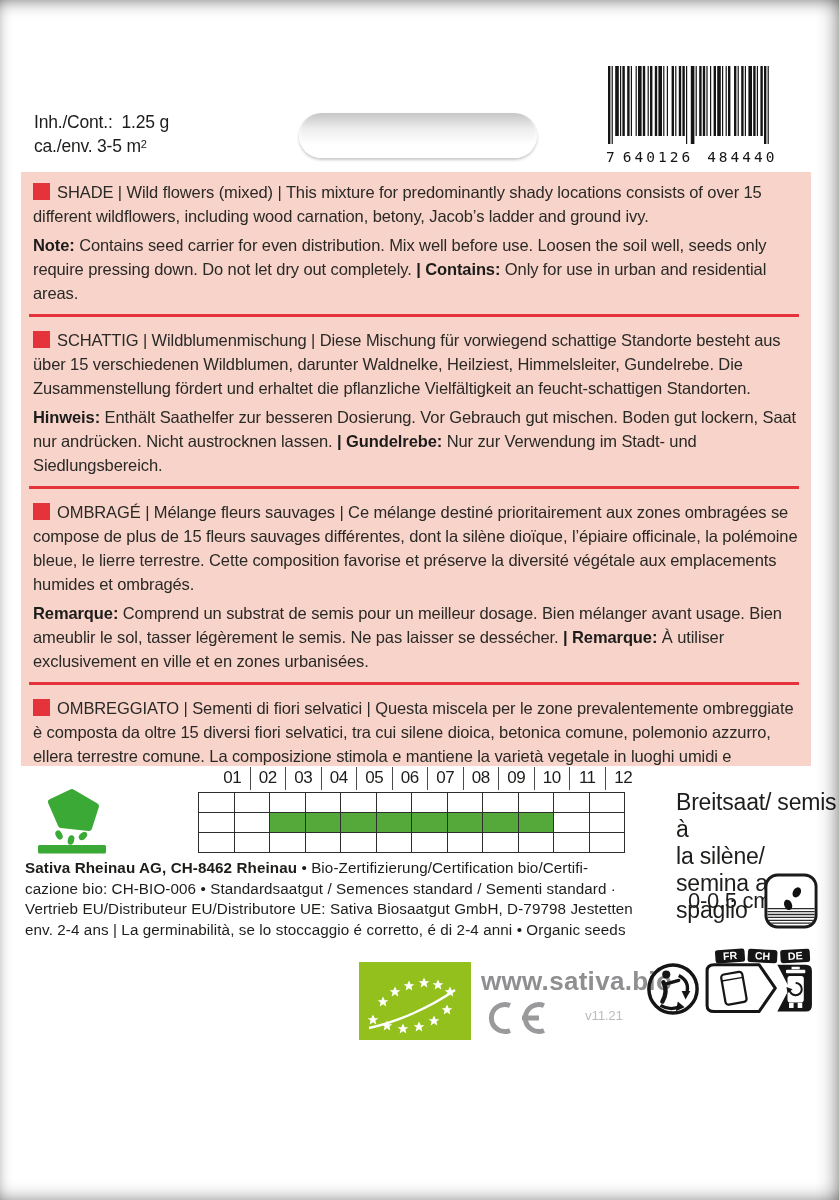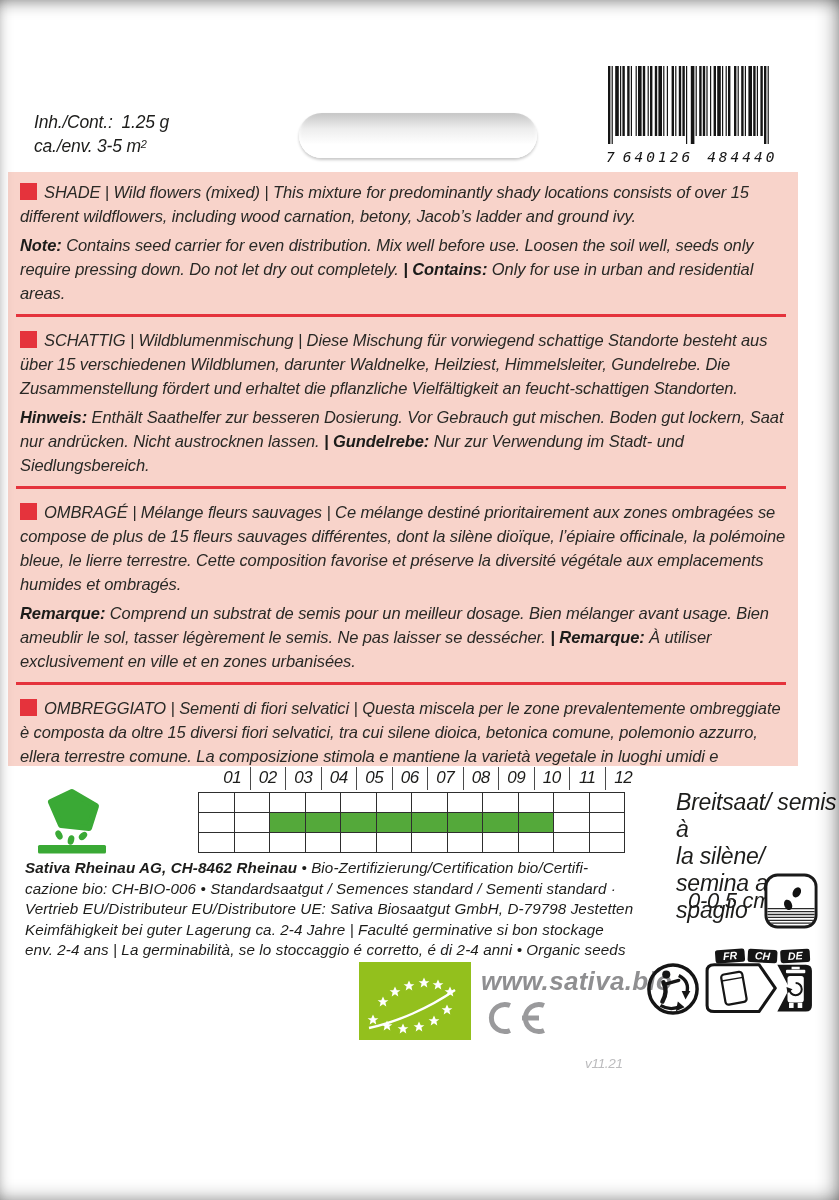--- a/index.html
+++ b/index.html
@@ -1,36 +1,36 @@
 <!DOCTYPE html>
 <html style="--pink: #f8d3ca; --red: #e5333c; --cal-green: #54a93a; --icon-green: #3aa935; --eu-green: #93c01d; --text: #1d1d1b; --gray: #8f8f91; --light-gray: #bcbcbe;"><head>
 <meta charset="utf-8">
 <style>
   html,body{margin:0;padding:0;background:#ffffff;}
   .page{position:relative;width:839px;height:1200px;background:#fff;overflow:hidden;
-        font-family:"Liberation Sans",sans-serif;color:var(--text,#1d1d1b);font-style:italic;}
+        font-family:"Liberation Sans",sans-serif;color:var(--text,#1d1d1b);}
   .page::after{content:"";position:absolute;inset:0;pointer-events:none;
         box-shadow: inset 0 14px 16px -12px rgba(0,0,0,.42),
                     inset -16px 0 20px -14px rgba(0,0,0,.45),
                     inset 0 -14px 18px -13px rgba(0,0,0,.38),
                     inset 12px 0 14px -12px rgba(0,0,0,.22);}
   
   .content-info{position:absolute;left:34px;top:111px;font-size:17.5px;line-height:22px;letter-spacing:-0.2px;}
   .content-info .val{margin-left:9px;}
   .sup{font-size:11px;vertical-align:4px;}
   .hang-hole{position:absolute;left:299px;top:113px;width:238px;height:45px;border-radius:23px;
         background:linear-gradient(180deg,#c6c6c6 0%,#ededed 35%,#ffffff 70%);
         box-shadow:0 2px 3px rgba(0,0,0,.22), inset 0 -3px 4px rgba(255,255,255,.9);}
   .barcode{position:absolute;left:606px;top:66px;width:176px;}
   .bc-digits{display:flex;align-items:flex-start;margin-top:1px;
         font-family:"DejaVu Sans Mono",monospace;font-size:14.5px;color:#141414;}
   .bc-digits .lead{margin-right:8px;}
   .bc-digits .grp{letter-spacing:3px;margin-right:14px;}
   
-  .panel{position:absolute;left:8px;top:172px;width:790px;height:594px;
+  .panel{position:absolute;left:21px;top:172px;width:790px;height:594px;
         background:var(--pink,#f8d3ca);overflow:hidden;}
   .blk{padding:8px 10px 6px 12px;font-size:16.5px;line-height:24px;color:#292926;letter-spacing:-0.1px;}
   .blk p{margin:0;}
   .blk p + p{margin-top:5px;}
   .marker{display:inline-block;width:17px;height:17px;background:var(--red,#e5333c);
         margin-right:7px;vertical-align:-2px;}
   .sep{height:3px;background:var(--red,#e5333c);margin:3px 12px 3px 8px;}
   b{font-weight:700;color:#1c1c1a;}
   
   .cal-header{position:absolute;left:215px;top:767px;width:426px;display:grid;
@@ -48,21 +48,21 @@
   .depth{position:absolute;left:688px;top:888px;font-size:22px;letter-spacing:-0.3px;}
   .depth-icon{position:absolute;left:764px;top:873px;}
   
   .footer{position:absolute;left:25px;top:858px;width:632px;font-size:15.2px;line-height:20.6px;
         letter-spacing:0.1px;color:#1d1d1b;}
   .eu-logo{position:absolute;left:359px;top:962px;width:112px;height:78px;
         background:var(--eu-green,#93c01d);}
   .website{position:absolute;left:481px;top:966px;font-size:26px;font-weight:700;
         color:var(--gray,#8f8f91);letter-spacing:0.3px;}
   .ce-mark{position:absolute;left:482px;top:1001px;}
-  .version{position:absolute;left:585px;top:1056px;font-size:13.5px;color:var(--light-gray,#bcbcbe);
+  .version{position:absolute;left:585px;top:1008px;font-size:13.5px;color:var(--light-gray,#bcbcbe);
         letter-spacing:-0.3px;}
   .triman{position:absolute;left:646px;top:962px;}
   .sorting{position:absolute;left:702px;top:948px;}
   .tab-label{font-weight:700;font-size:10.5px;font-family:"Liberation Sans",sans-serif;}
 </style>
 </head>
 <body>
 
 <div class="page">
 
@@ -231,21 +231,20 @@
         <line x1="2" y1="52" x2="54" y2="52"></line>
     </g>
     <ellipse cx="34" cy="20" rx="4" ry="5.6" transform="rotate(30 34 20)" style="fill:#111;"></ellipse>
     <ellipse cx="25" cy="33" rx="4" ry="5.6" transform="rotate(-22 25 33)" style="fill:#111;"></ellipse>
   </svg>
 
   <div class="footer">
     <div><b>Sativa Rheinau AG, CH-8462 Rheinau</b><span> • Bio-Zertifizierung/Certification bio/Certifi-</span></div>
     <div>cazione bio: CH-BIO-006 • Standardsaatgut / Semences standard / Sementi standard ·</div>
     <div>Vertrieb EU/Distributeur EU/Distributore UE: Sativa Biosaatgut GmbH, D-79798 Jestetten</div>
-    <div>Keimfähigkeit bei guter Lagerung ca. 2-4 Jahre | Faculté germinative si bon stockage</div>
     <div>env. 2-4 ans | La germinabilità, se lo stoccaggio é corretto, é di 2-4 anni • Organic seeds</div>
   </div>
 
   <div class="eu-logo">
     <svg width="112" height="78" viewBox="0 0 112 78">
       <defs>
         <path id="star" d="M0,-5.6 L1.7,-1.8 L5.4,-1.8 L2.4,0.6 L3.3,4.6 L0,2.2 L-3.3,4.6 L-2.4,0.6 L-5.4,-1.8 L-1.7,-1.8 Z" style="fill:#ffffff;"></path>
       </defs>
       <path d="M10,66 C38,60 70,46 96,28" style="fill:none;stroke:#ffffff;stroke-width:2.4;"></path>
       <use href="#star" transform="translate(24,40)"></use>

